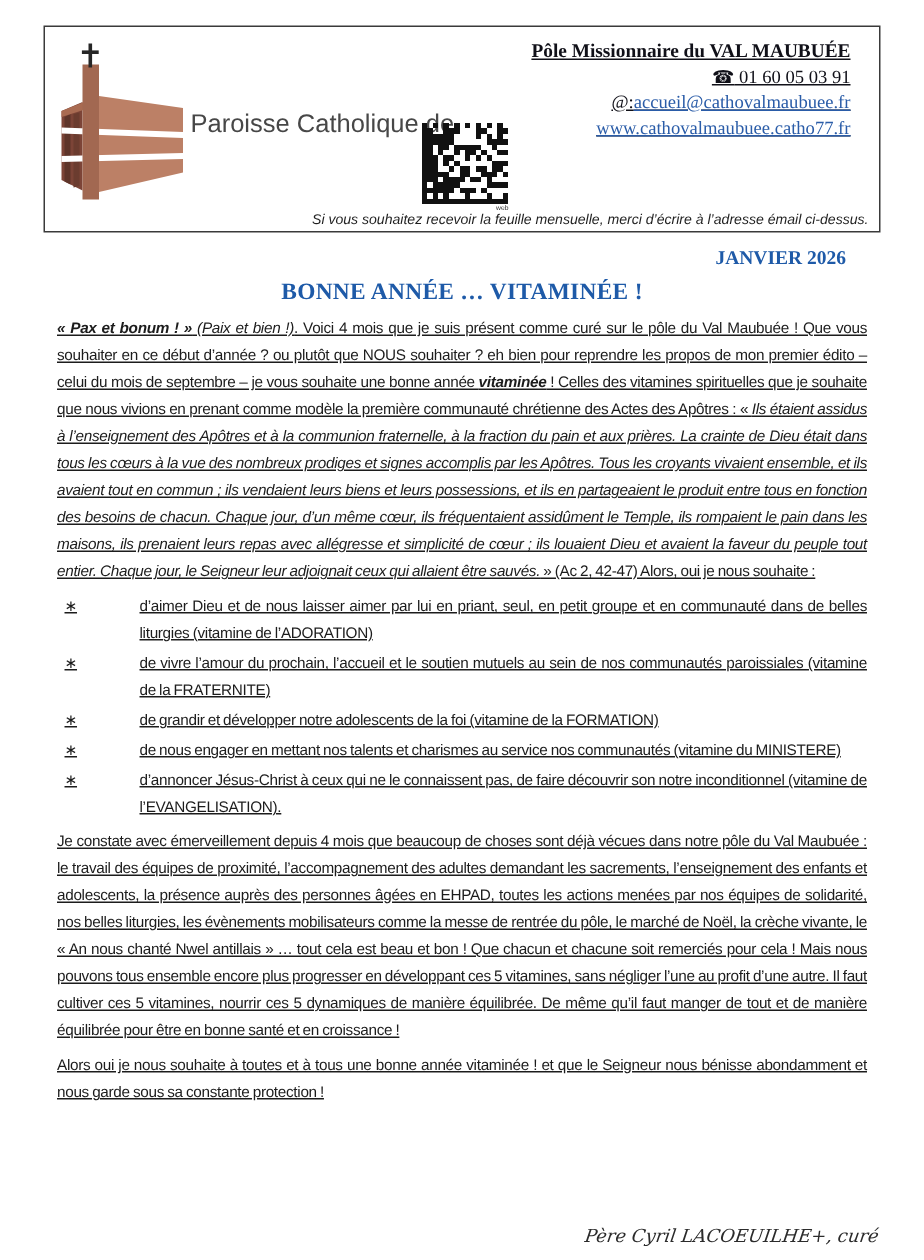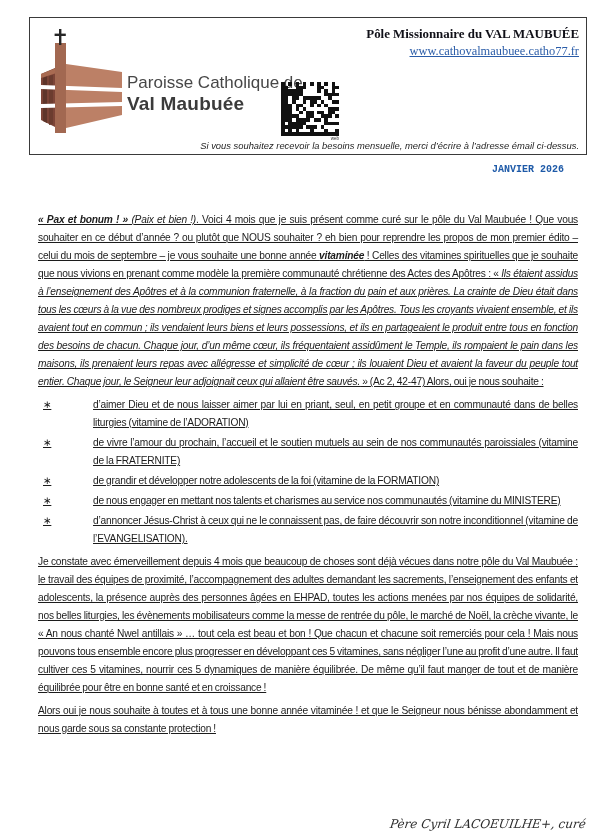--- a/index.html
+++ b/index.html
@@ -22,35 +22,36 @@
     border:1.4px solid #3a3a3a;background:#fff;box-sizing:border-box;
   }
   .church{position:absolute;left:8px;top:10px;}
   .logo-text{position:absolute;left:97px;top:55px;color:#474747;line-height:1.15;white-space:nowrap;}
   .logo-line1{font-size:17px;}
   .logo-line2{font-size:19px;font-weight:bold;color:#3b3b3b;letter-spacing:.2px;}
   .qr{position:absolute;left:251px;top:64px;width:58px;text-align:right;}
   .qr svg{display:block;fill:#111;shape-rendering:crispEdges;}
   .qr-caption{font-size:4.5px;color:#333;line-height:5px;}
   .contact{
-    position:absolute;right:7px;top:8px;text-align:right;
+    position:absolute;right:19px;top:8px;text-align:right;
     font-family:"Liberation Serif", serif;font-size:12.4px;line-height:17px;color:#101018;
     white-space:nowrap;
+    text-decoration:underline;
   }
   .contact .org{font-weight:bold;font-size:12.9px;}
   .contact a{color:var(--link);text-decoration:underline;cursor:pointer;}
   .phone-glyph{font-size:12px;}
   .note{
     position:absolute;right:7px;bottom:3px;
     font-style:italic;font-size:9.4px;color:#1f1f1f;white-space:nowrap;
   }
   
   .date-line{
     position:absolute;top:164px;right:52px;
-    font-family:Liberation Mono, monospace;font-weight:bold;font-size:10px;color:var(--accent);
+    font-family:Liberation Serif, serif;font-weight:bold;font-size:13px;color:var(--accent);
   }
   .title{
     position:absolute;top:186px;left:0;right:0;margin:0;text-align:center;
     font-family:"Liberation Serif", serif;font-weight:bold;font-size:15.6px;color:var(--accent);
     letter-spacing:.2px;
   }
   
   .body-col{position:absolute;left:38px;right:38px;top:211px;text-decoration:underline;}
   .body, .bullet-text, .bullet-marker{
     font-size:10.2px;line-height:18px;letter-spacing:-0.2px;word-spacing:-0.5px;
@@ -89,21 +90,20 @@
       <polygon points="3,76 84,74 84,78 3,80" fill="#ffffff"></polygon>
 
       <rect x="17" y="15" width="11" height="90" fill="#a26851"></rect>
 
       <rect x="21" y="1" width="2.4" height="16" fill="#262626"></rect>
       <rect x="16.6" y="5.6" width="11.2" height="2.4" fill="#262626"></rect>
     </svg>
 
     <div class="logo-text">
       <div class="logo-line1">Paroisse Catholique de</div>
-      <div class="logo-line2">Val Maubuée</div>
     </div>
 
     <div class="qr">
       <svg width="58" height="54" viewBox="0 0 16 15">
           <rect x="0" y="0" width="1" height="1"></rect>
           <rect x="2" y="0" width="1" height="1"></rect>
           <rect x="4" y="0" width="1" height="1"></rect>
           <rect x="6" y="0" width="1" height="1"></rect>
           <rect x="8" y="0" width="1" height="1"></rect>
           <rect x="10" y="0" width="1" height="1"></rect>
@@ -244,27 +244,30 @@
           <rect x="12" y="14" width="1" height="1"></rect>
           <rect x="13" y="14" width="1" height="1"></rect>
           <rect x="14" y="14" width="1" height="1"></rect>
           <rect x="15" y="14" width="1" height="1"></rect>
         </svg>
       <div class="qr-caption">web</div>
     </div>
 
     <div class="contact">
       <div class="org">Pôle Missionnaire du VAL MAUBUÉE</div>
+      <div><span class="phone-glyph">☎</span><span> 01 60 05 03 91</span></div>
+      <div><span>@:</span><a>accueil@cathovalmaubuee.fr</a></div>
       <div><a>www.cathovalmaubuee.catho77.fr</a></div>
     </div>
 
-    <div class="note">Si vous souhaitez recevoir la besoins mensuelle, merci d’écrire à l’adresse émail ci-dessus.</div>
+    <div class="note">Si vous souhaitez recevoir la feuille mensuelle, merci d’écrire à l’adresse émail ci-dessus.</div>
   </div>
 
   <div class="date-line">JANVIER 2026</div>
+  <h1 class="title">BONNE ANNÉE … VITAMINÉE !</h1>
 
   <div class="body-col">
     <p class="body"><span class="rt-b rt-i">« Pax et bonum ! »</span><span class="rt-i"> (Paix et bien !)</span><span>. Voici 4 mois que je suis présent comme curé sur le pôle du Val Maubuée ! Que vous souhaiter en ce début d’année ? ou plutôt que NOUS souhaiter ? eh bien pour reprendre les propos de mon premier édito – celui du mois de septembre – je vous souhaite une bonne année </span><span class="rt-b rt-i">vitaminée</span><span> ! Celles des vitamines spirituelles que je souhaite que nous vivions en prenant comme modèle la première communauté chrétienne des Actes des Apôtres : « </span><span class="rt-i">Ils étaient assidus à l’enseignement des Apôtres et à la communion fraternelle, à la fraction du pain et aux prières. La crainte de Dieu était dans tous les cœurs à la vue des nombreux prodiges et signes accomplis par les Apôtres. Tous les croyants vivaient ensemble, et ils avaient tout en commun ; ils vendaient leurs biens et leurs possessions, et ils en partageaient le produit entre tous en fonction des besoins de chacun. Chaque jour, d’un même cœur, ils fréquentaient assidûment le Temple, ils rompaient le pain dans les maisons, ils prenaient leurs repas avec allégresse et simplicité de cœur ; ils louaient Dieu et avaient la faveur du peuple tout entier. Chaque jour, le Seigneur leur adjoignait ceux qui allaient être sauvés.</span><span> » (Ac 2, 42-47) Alors, oui je nous souhaite :</span></p>
 
     <div class="bullets">
       <div class="bullet-item">
         <span class="bullet-marker">∗</span>
         <span class="bullet-text">d’aimer Dieu et de nous laisser aimer par lui en priant, seul, en petit groupe et en communauté dans de belles liturgies (vitamine de l’ADORATION)</span>
       </div>
       <div class="bullet-item">

